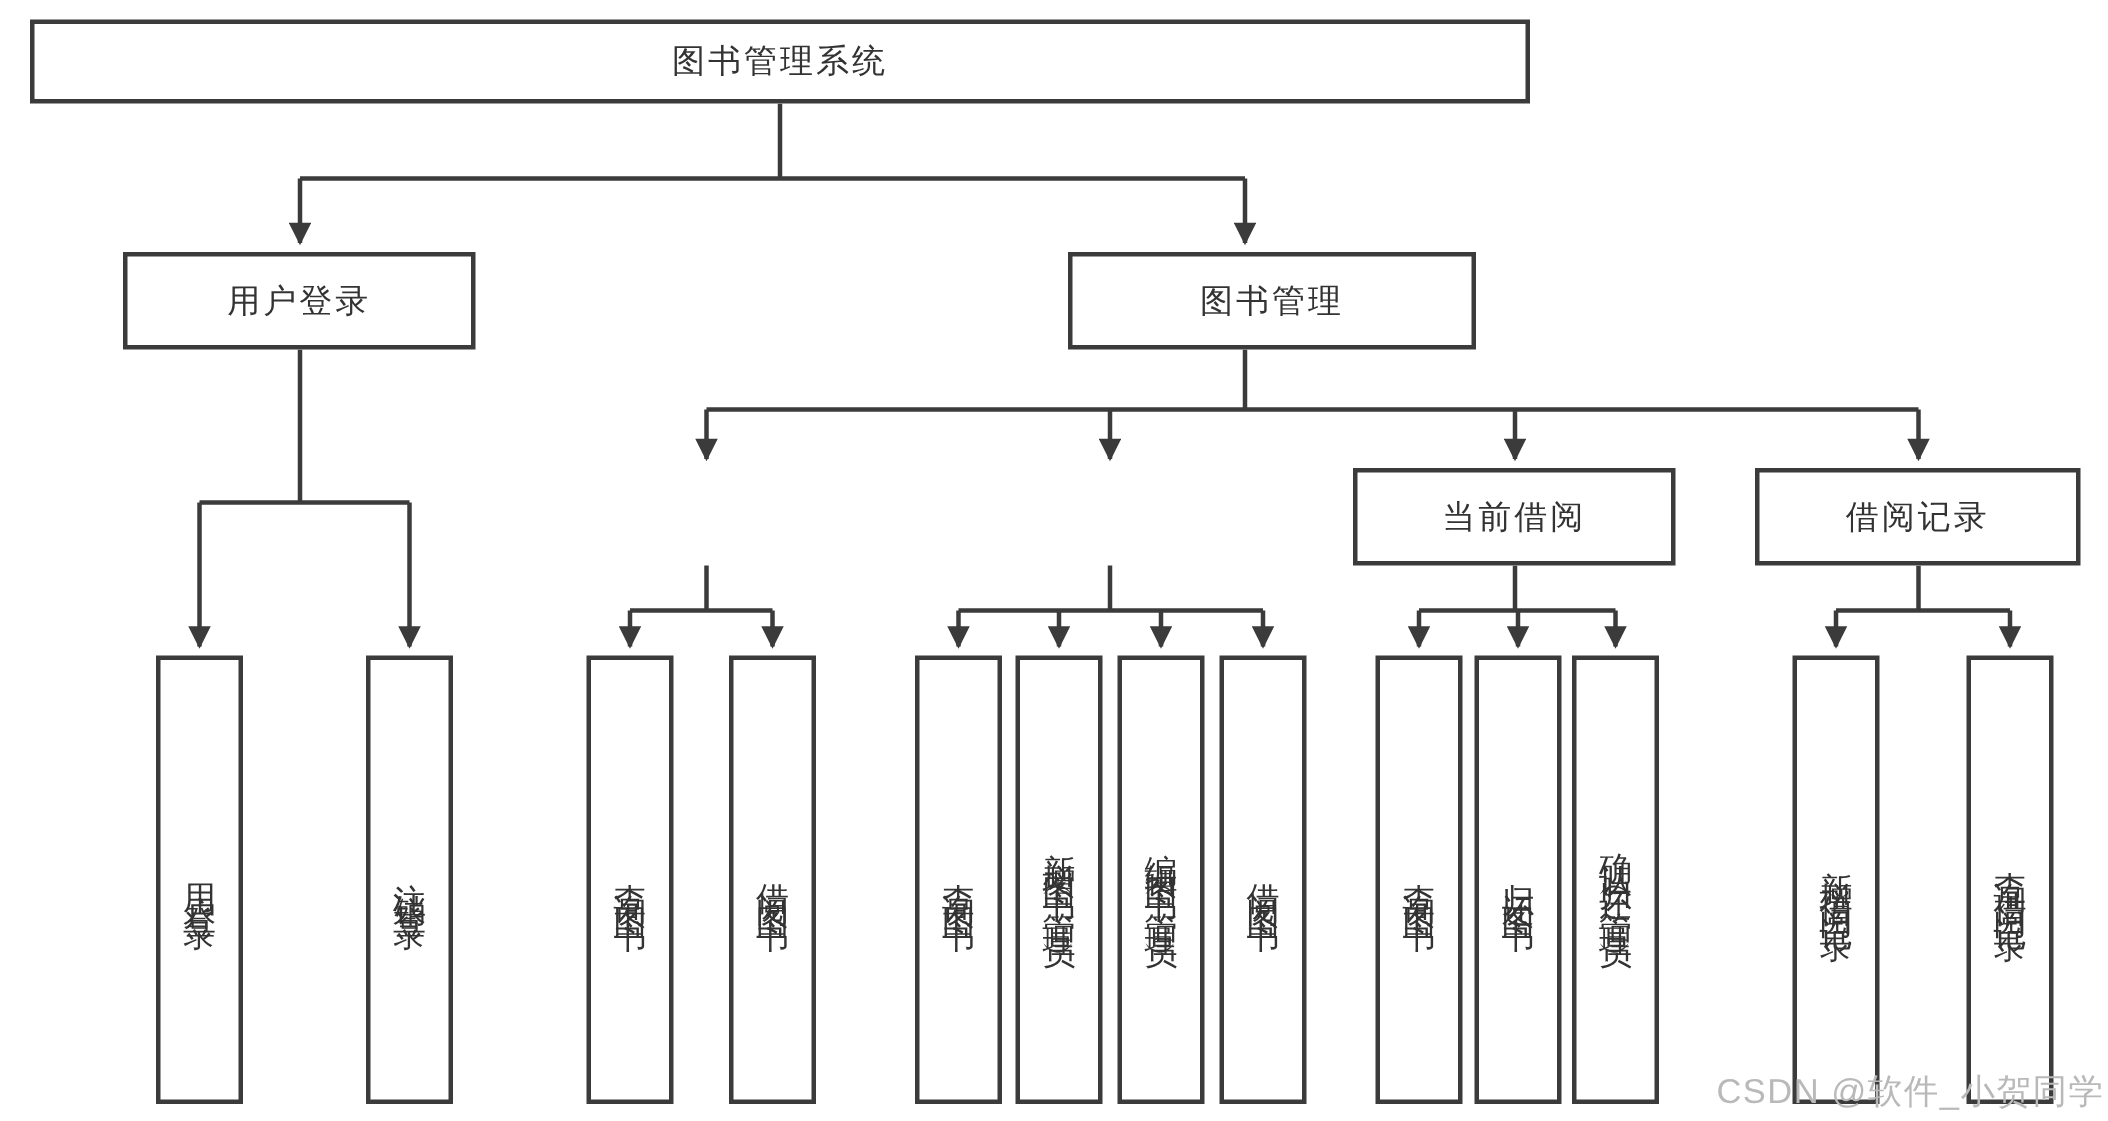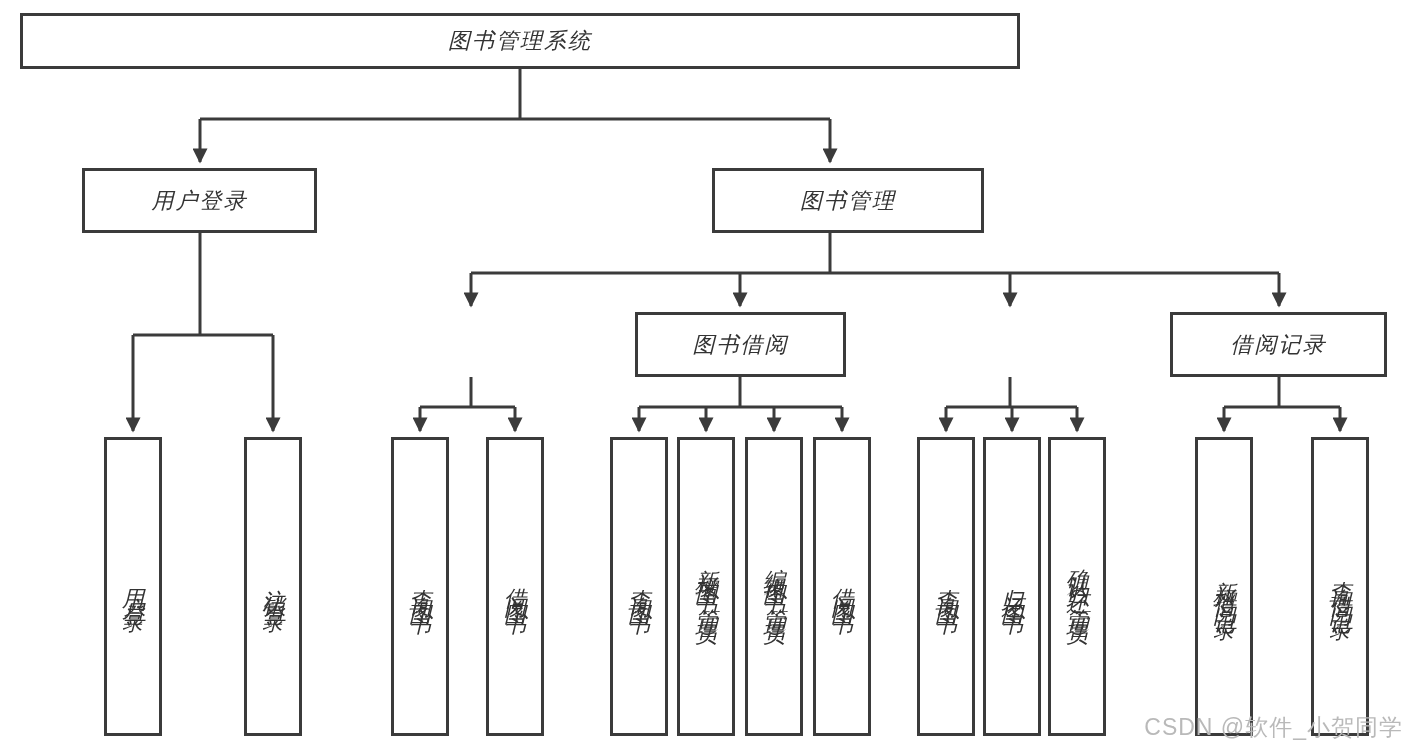--- a/index.html
+++ b/index.html
@@ -23,21 +23,20 @@
     position: absolute;
     border: 3px solid var(--border, #3b3b3b);
     background: #ffffff;
     display: flex;
     align-items: center;
     justify-content: center;
     font-size: 22px;
     letter-spacing: 2px;
     color: var(--text, #333333);
     white-space: nowrap;
-    font-style: italic;
   }
   .v {
     writing-mode: vertical-rl;
     text-orientation: mixed;
     letter-spacing: 8px;
     line-height: 1;
     white-space: normal;
     font-size: 22px;
   }
   .watermark {
@@ -101,21 +100,21 @@
     <path class="ln arrow" d="M1077 407 V431"></path>
     <path class="ln arrow" d="M1224 407 V431"></path>
     <path class="ln arrow" d="M1340 407 V431"></path>
   </svg>
 
   <div class="box" style="left:20px; top:13px; width:1000px; height:56px">图书管理系统</div>
 
   <div class="box" style="left:82px; top:168px; width:235px; height:65px">用户登录</div>
   <div class="box" style="left:712px; top:168px; width:272px; height:65px">图书管理</div>
 
-  <div class="box" style="left:635px; top:312px; width:211px; height:65px">图书借阅</div>
+  <div class="box" style="left:902px; top:312px; width:215px; height:65px">当前借阅</div>
   <div class="box" style="left:1170px; top:312px; width:217px; height:65px">借阅记录</div>
 
   <div class="box v" style="left:104px; top:437px; width:58px; height:299px">用户登录</div>
   <div class="box v" style="left:244px; top:437px; width:58px; height:299px">注销登录</div>
 
   <div class="box v" style="left:391px; top:437px; width:58px; height:299px">查询图书</div>
   <div class="box v" style="left:486px; top:437px; width:58px; height:299px">借阅图书</div>
 
   <div class="box v" style="left:610px; top:437px; width:58px; height:299px">查询图书</div>
   <div class="box v" style="left:677px; top:437px; width:58px; height:299px">新增图书（管理员）</div>

